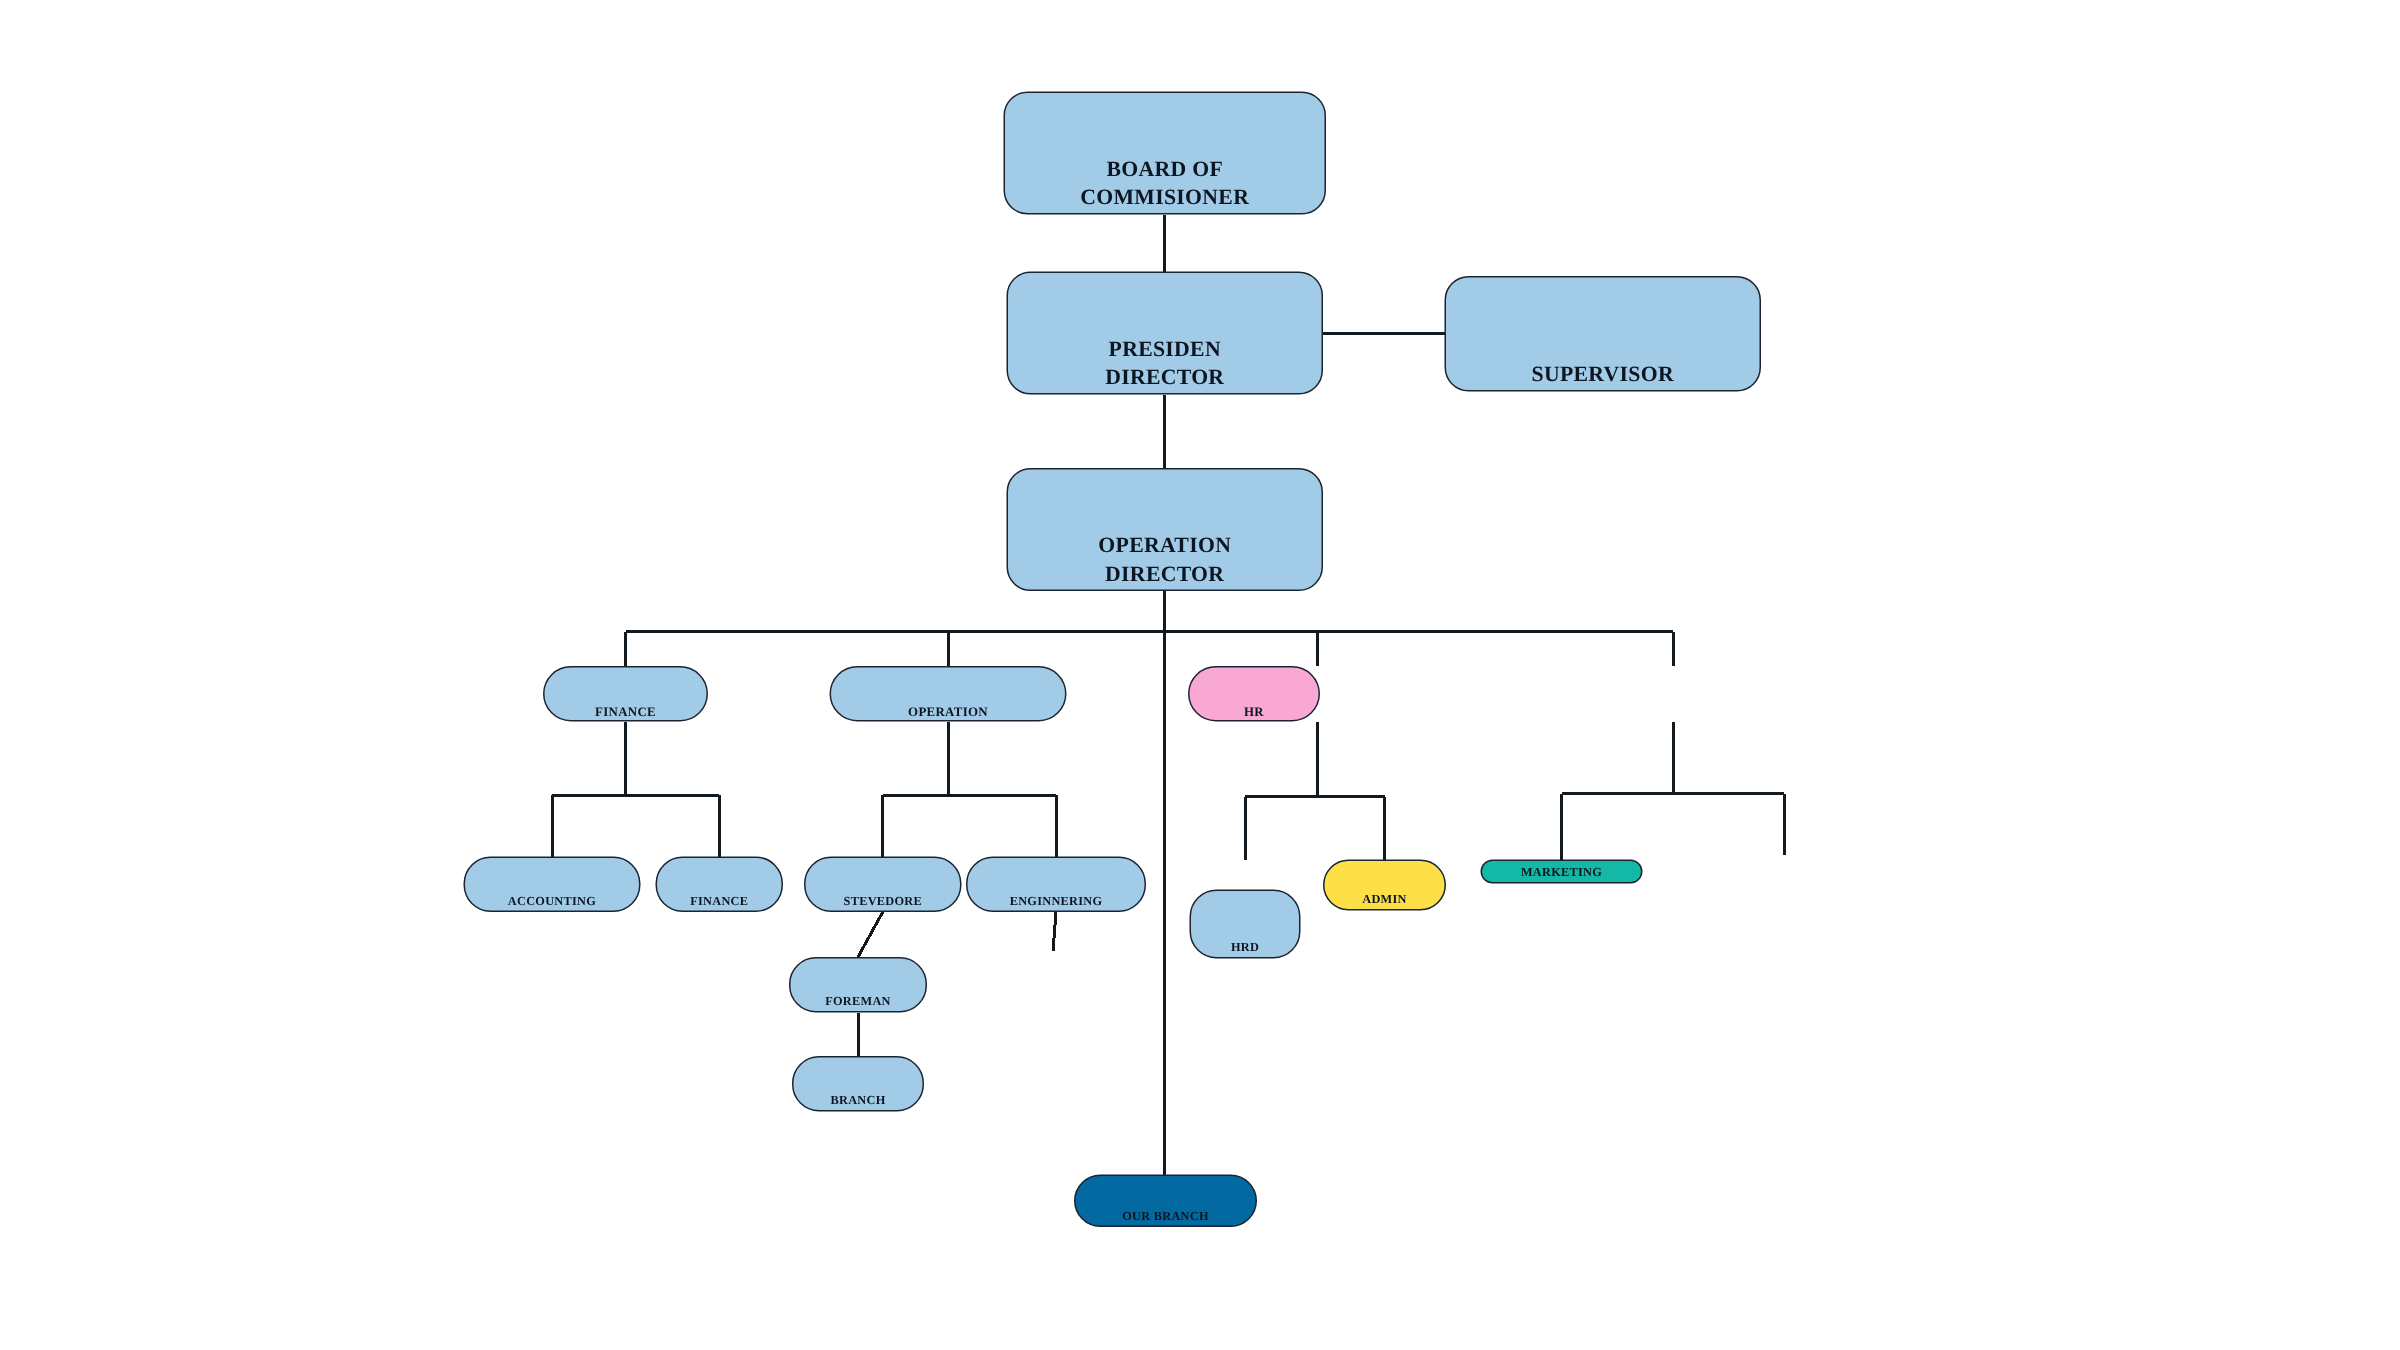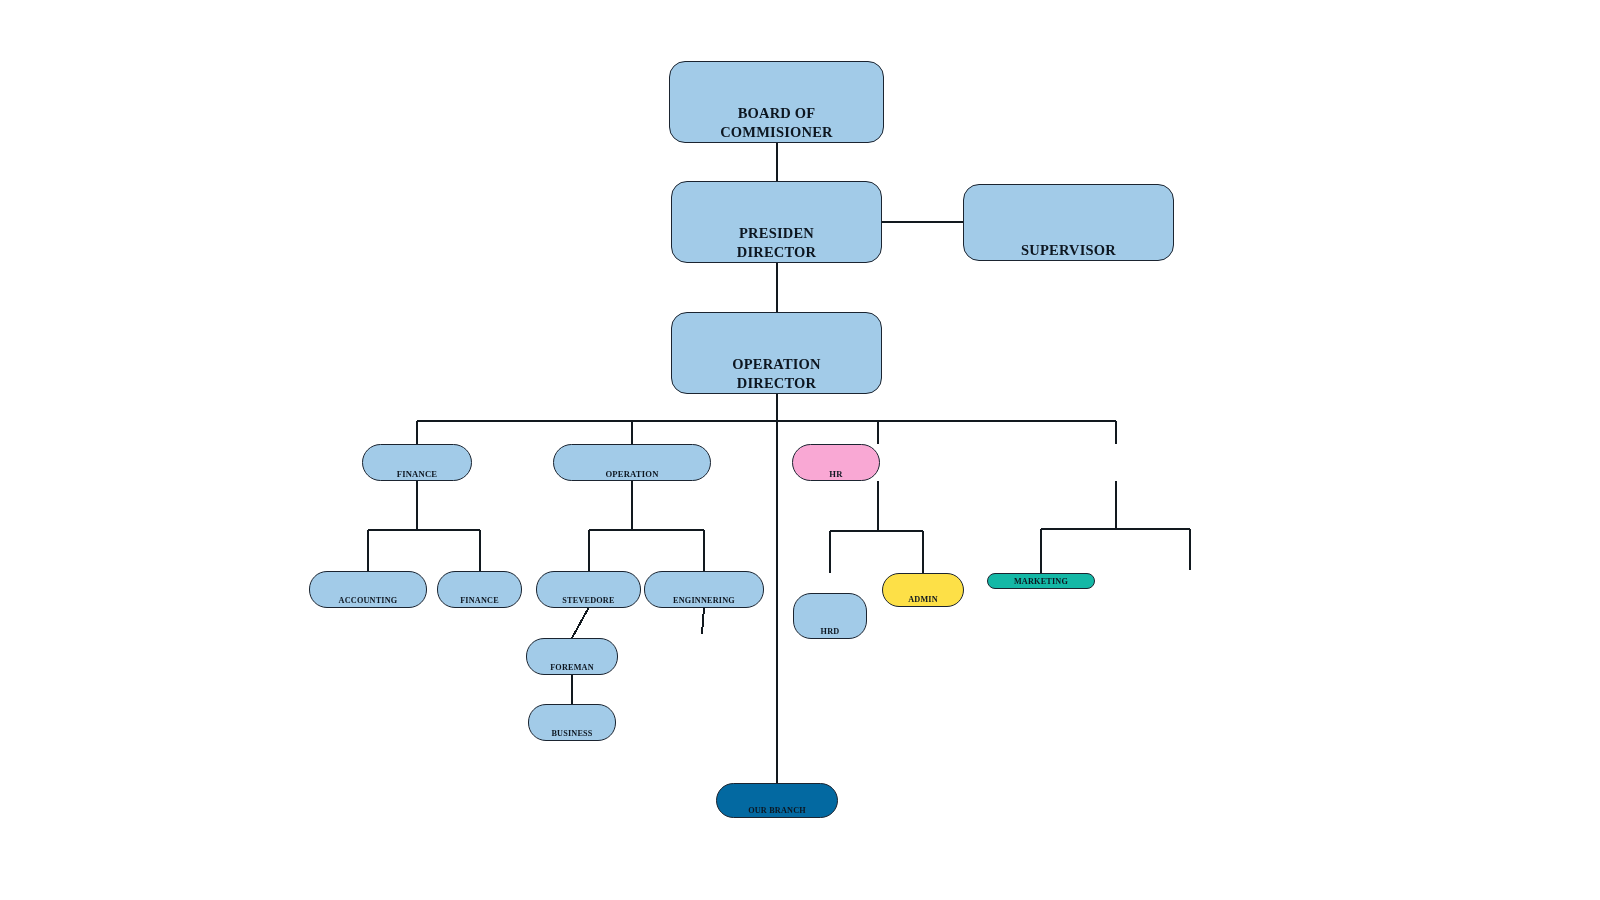--- a/index.html
+++ b/index.html
@@ -102,15 +102,15 @@
     <div class="node tier-dept" style="left: 553px; top: 444px; width: 158px; height: 37px; background: rgb(162, 203, 232); border-color: rgb(27, 36, 48);"><span>OPERATION</span></div>
     <div class="node tier-dept" style="left: 792px; top: 444px; width: 88px; height: 37px; background: #f9a8d4; border-color: rgb(27, 36, 48);"><span>HR</span></div>
     <div class="node tier-unit" style="left: 309px; top: 571px; width: 118px; height: 37px; background: rgb(162, 203, 232); border-color: rgb(27, 36, 48);"><span>ACCOUNTING</span></div>
     <div class="node tier-unit" style="left: 437px; top: 571px; width: 85px; height: 37px; background: rgb(162, 203, 232); border-color: rgb(27, 36, 48);"><span>FINANCE</span></div>
     <div class="node tier-unit" style="left: 536px; top: 571px; width: 105px; height: 37px; background: rgb(162, 203, 232); border-color: rgb(27, 36, 48);"><span>STEVEDORE</span></div>
     <div class="node tier-unit" style="left: 644px; top: 571px; width: 120px; height: 37px; background: rgb(162, 203, 232); border-color: rgb(27, 36, 48);"><span>ENGINNERING</span></div>
     <div class="node tier-unit" style="left: 793px; top: 593px; width: 74px; height: 46px; background: rgb(162, 203, 232); border-color: rgb(27, 36, 48);"><span>HRD</span></div>
     <div class="node tier-unit" style="left: 882px; top: 573px; width: 82px; height: 34px; background: #fde047; border-color: rgb(27, 36, 48);"><span>ADMIN</span></div>
     <div class="node tier-unit" style="left: 987px; top: 573px; width: 108px; height: 16px; background: #14b8a6; border-color: rgb(27, 36, 48);"><span>MARKETING</span></div>
     <div class="node tier-unit" style="left: 526px; top: 638px; width: 92px; height: 37px; background: rgb(162, 203, 232); border-color: rgb(27, 36, 48);"><span>FOREMAN</span></div>
-    <div class="node tier-unit" style="left: 528px; top: 704px; width: 88px; height: 37px; background: rgb(162, 203, 232); border-color: rgb(27, 36, 48);"><span>BUSINESS</span></div>
+    <div class="node tier-unit" style="left: 528px; top: 704px; width: 88px; height: 37px; background: rgb(162, 203, 232); border-color: rgb(27, 36, 48);"><span>BRANCH</span></div>
     <div class="node tier-unit" style="left: 716px; top: 783px; width: 122px; height: 35px; background: #0369a1; border-color: rgb(27, 36, 48);"><span>OUR BRANCH</span></div>
   </div>
 
 </body></html>

